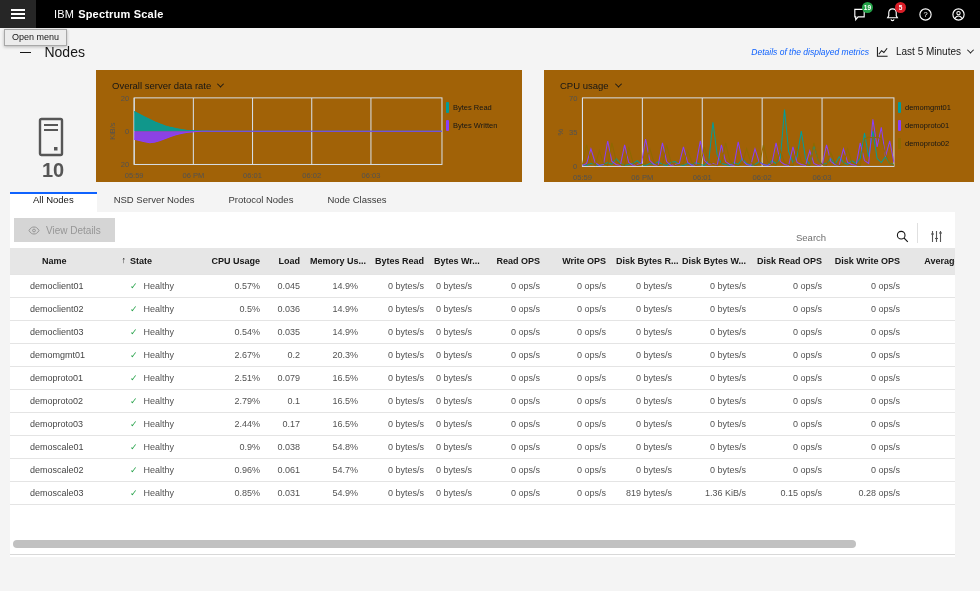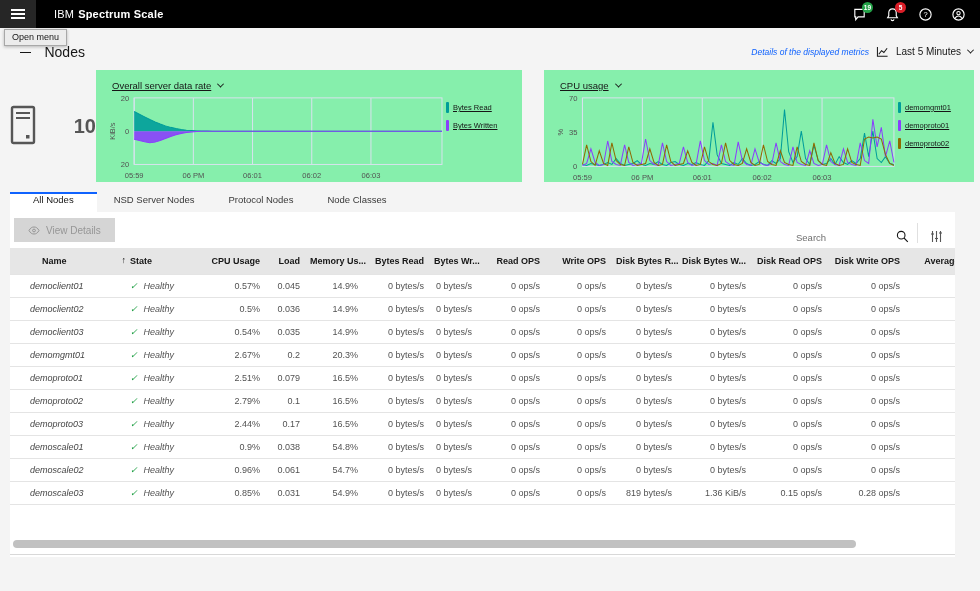--- a/index.html
+++ b/index.html
@@ -26,23 +26,23 @@
   .page-head { display:flex; align-items:center; height:42px; padding:5px 2px 0 10px; }
   .minus-icon { display:inline-block; width:11px; height:0; border-top:1.6px solid #161616; margin-right:9px; vertical-align:middle; cursor:pointer; }
   .page-title { display:inline-block; font-size:14px; font-weight:400; color:#161616; vertical-align:middle; }
   .page-head .right { margin-left:auto; display:flex; align-items:center; gap:7px; }
   .metrics-link { color:#0f62fe; font-style:italic; font-size:8.5px; text-decoration:none; cursor:pointer; }
   .range-label { font-size:10px; color:#161616; cursor:pointer; }
   .chev { display:inline-block; width:5px; height:5px; border-right:1.1px solid #161616; border-bottom:1.1px solid #161616; transform:rotate(45deg) translate(-1px,-1px); }
 
   
   .metrics-row { display:flex; align-items:stretch; height:112px; }
-  .node-count { width:86px; display:flex; align-items:center; justify-content:space-between; gap:0; }
+  .node-count { width:86px; display:flex; align-items:center; justify-content:flex-end; gap:0;flex-direction:column; }
   .node-count .num { font-size:20px; font-weight:700; color:#565656; }
-  .card { background:#86efac; padding:7px 10px 2px 12px;text-decoration:underline; }
+  .card { background:#a16207; padding:7px 10px 2px 12px; }
   .card.c1 { width:426px; }
   .gap { width:22px; }
   .card.c2 { width:430px; }
   .card-title { font-size:9.5px; color:#161616; display:flex; align-items:center; gap:7px; padding:3px 0 1px 4px; cursor:pointer; }
   .card-body { display:flex; align-items:flex-start; }
   .chart-mount { flex:1; }
   .chart-mount svg { display:block; width:100%; height:94px; }
   .legend { width:66px; padding-top:10px; display:flex; flex-direction:column; gap:7px; }
   .legend-item { display:flex; align-items:center; gap:4px; }
   .legend-swatch { width:3px; height:11px; border-radius:1px; flex:none; }
@@ -77,21 +77,21 @@
   table { border-collapse:collapse; table-layout:fixed; width:976px; }
   col.c0{width:120px} col.c1{width:78px} col.c2{width:62px} col.c3{width:40px}
   col.c4{width:58px} col.c5{width:66px} col.c6{width:48px} col.c7{width:68px}
   col.c8{width:66px} col.c9{width:66px} col.c10{width:74px} col.c11{width:76px}
   col.c12{width:78px} col.c13{width:76px}
   thead th { background:#e6e6e6; font-size:9px; font-weight:700; color:#161616; text-align:right; padding:8px 10px 8px 0; white-space:nowrap; overflow:hidden; }
   thead th.al { text-align:left; }
   thead th.name-th { padding-left:32px; position:relative; }
   .sort-arrow { position:absolute; right:4px; top:7px; font-size:9px; color:#161616; font-weight:400; }
   tbody td { font-size:9px; color:#525252; text-align:right; padding:6px 10px 6px 0; border-bottom:1px solid #e4e4e4; white-space:nowrap; overflow:hidden; background:#fff; }
-  tbody td.al { text-align:left;font-style:italic; }
+  tbody td.al { text-align:left; }
   tbody td.name-td { padding-left:20px; color:#464646; }
   tbody tr:first-child td { border-top:1px solid #e4e4e4; }
   .check { color:#24a148; margin-right:6px; font-size:9px; }
 
   
   .hscroll-track { position:absolute; left:0; right:0; bottom:8px; height:9px; }
   .hscroll-thumb { position:absolute; left:3px; top:0; width:843px; height:8px; border-radius:4px; background:#c1c1c1; cursor:pointer; }
   .panel-bottom-line { position:absolute; left:0; right:0; bottom:2px; height:1px; background:#d8d8d8; }
 
   svg.ico { display:block; }

